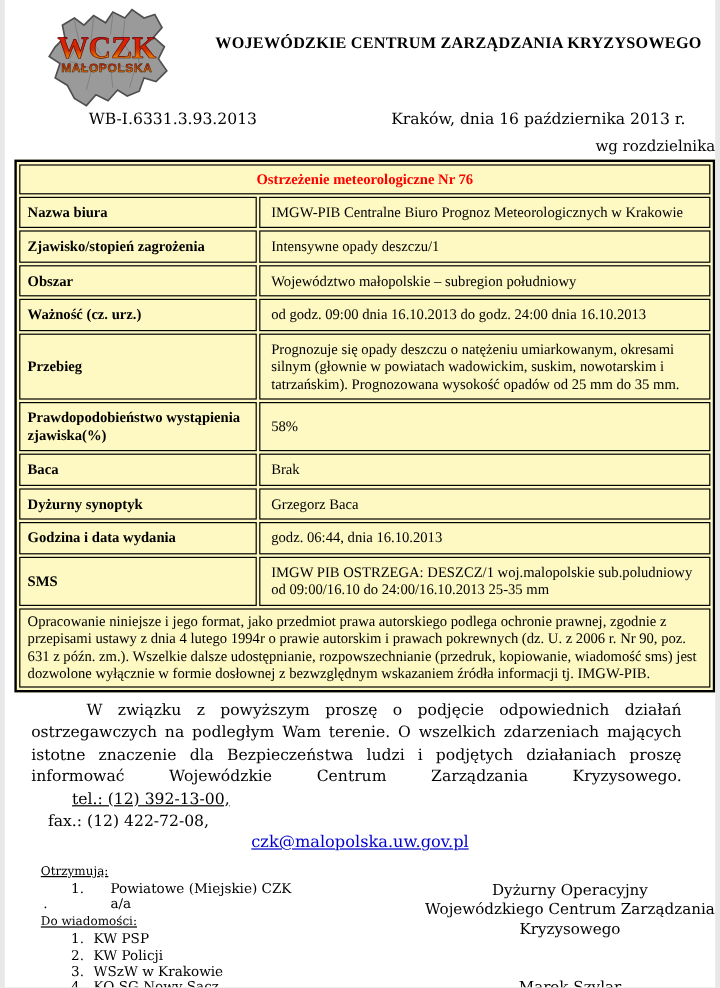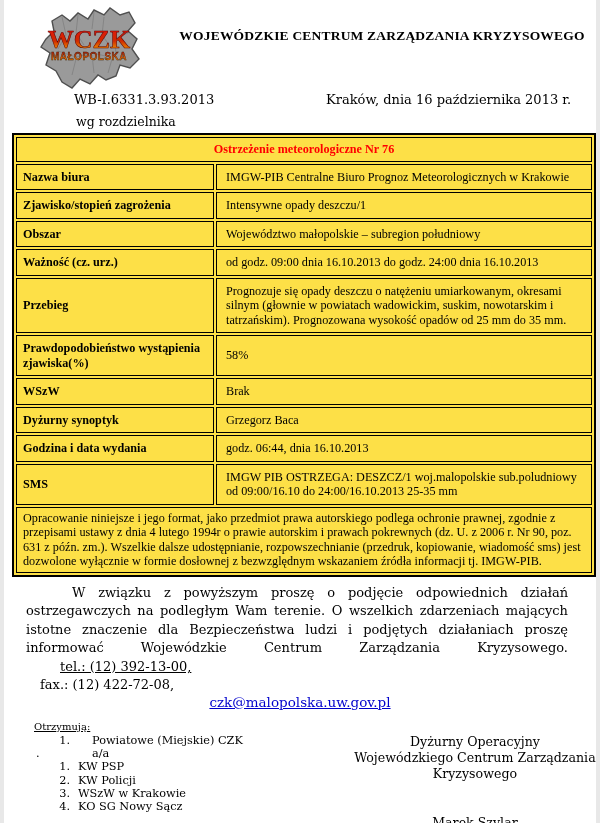--- a/index.html
+++ b/index.html
@@ -14,27 +14,27 @@
   .logo { position:absolute; left:28px; top:5px; width:114px; height:90px; }
   .hdr-titles {
     position:absolute; left:168px; top:26px; width:420px;
     text-align:center; font-weight:bold; font-size:13.5px; line-height:19px;
     letter-spacing:.2px;
   }
   .underline { text-decoration:underline; }
   .refline { position:relative; height:18px; font-size:13px; font-family:"DejaVu Serif", serif; }
   .refline .ref  { position:absolute; left:70px; }
   .refline .date { position:absolute; left:322px; }
-  .dist { margin-top:4px; text-align:left; padding-left:72px; font-size:12.5px; font-family:"DejaVu Serif", serif; }
+  .dist { margin-top:4px; text-align:right; padding-left:72px; font-size:12.5px; font-family:"DejaVu Serif", serif;margin-left:13px; }
 
   
   table.warn {
     margin:4px 8px 0 8px; width:584px;
     border-collapse:separate; border-spacing:2px;
-    border:2px solid #000; background:#fde047;
+    border:2px solid #000; background:#fef9c3;
   }
   table.warn td { border:1px solid #000; vertical-align:middle; font-size:12.2px; line-height:14.5px; }
   td.w-title {
     text-align:center; font-weight:bold; font-size:14px; color:#FF0000;
     padding:4px 4px; height:24px;
   }
   td.w-label { width:198px; font-weight:bold; padding:5px 6px; }
   td.w-value { padding:5px 9px; }
   td.w-copy  { padding:3px 6px; font-size:11.7px; line-height:13.8px; text-align:left; }
 
@@ -122,21 +122,21 @@
       </tr>
       <tr>
         <td class="w-label">Przebieg</td>
         <td class="w-value">Prognozuje się opady deszczu o natężeniu umiarkowanym, okresami silnym (głownie w powiatach wadowickim, suskim, nowotarskim i tatrzańskim). Prognozowana wysokość opadów od 25 mm do 35 mm.</td>
       </tr>
       <tr>
         <td class="w-label">Prawdopodobieństwo wystąpienia zjawiska(%)</td>
         <td class="w-value">58%</td>
       </tr>
       <tr>
-        <td class="w-label">WSzW</td>
+        <td class="w-label">Baca</td>
         <td class="w-value">Brak</td>
       </tr>
       <tr>
         <td class="w-label">Dyżurny synoptyk</td>
         <td class="w-value">Grzegorz Baca</td>
       </tr>
       <tr>
         <td class="w-label">Godzina i data wydania</td>
         <td class="w-value">godz. 06:44, dnia 16.10.2013</td>
       </tr>
@@ -163,20 +163,21 @@
     <div class="lists">
       <div class="listhead">Otrzymują:</div>
       <div class="lrow rec">
         <span class="num">1.</span>
         <span class="txt">Powiatowe (Miejskie) CZK</span>
       </div>
       <div class="lrow rec">
         <span class="num dot">.</span>
         <span class="txt">a/a</span>
       </div>
+      <div class="listhead">Do wiadomości:</div>
       <div class="lrow">
         <span class="num">1.</span>
         <span class="txt">KW PSP</span>
       </div>
       <div class="lrow">
         <span class="num">2.</span>
         <span class="txt">KW Policji</span>
       </div>
       <div class="lrow">
         <span class="num">3.</span>

